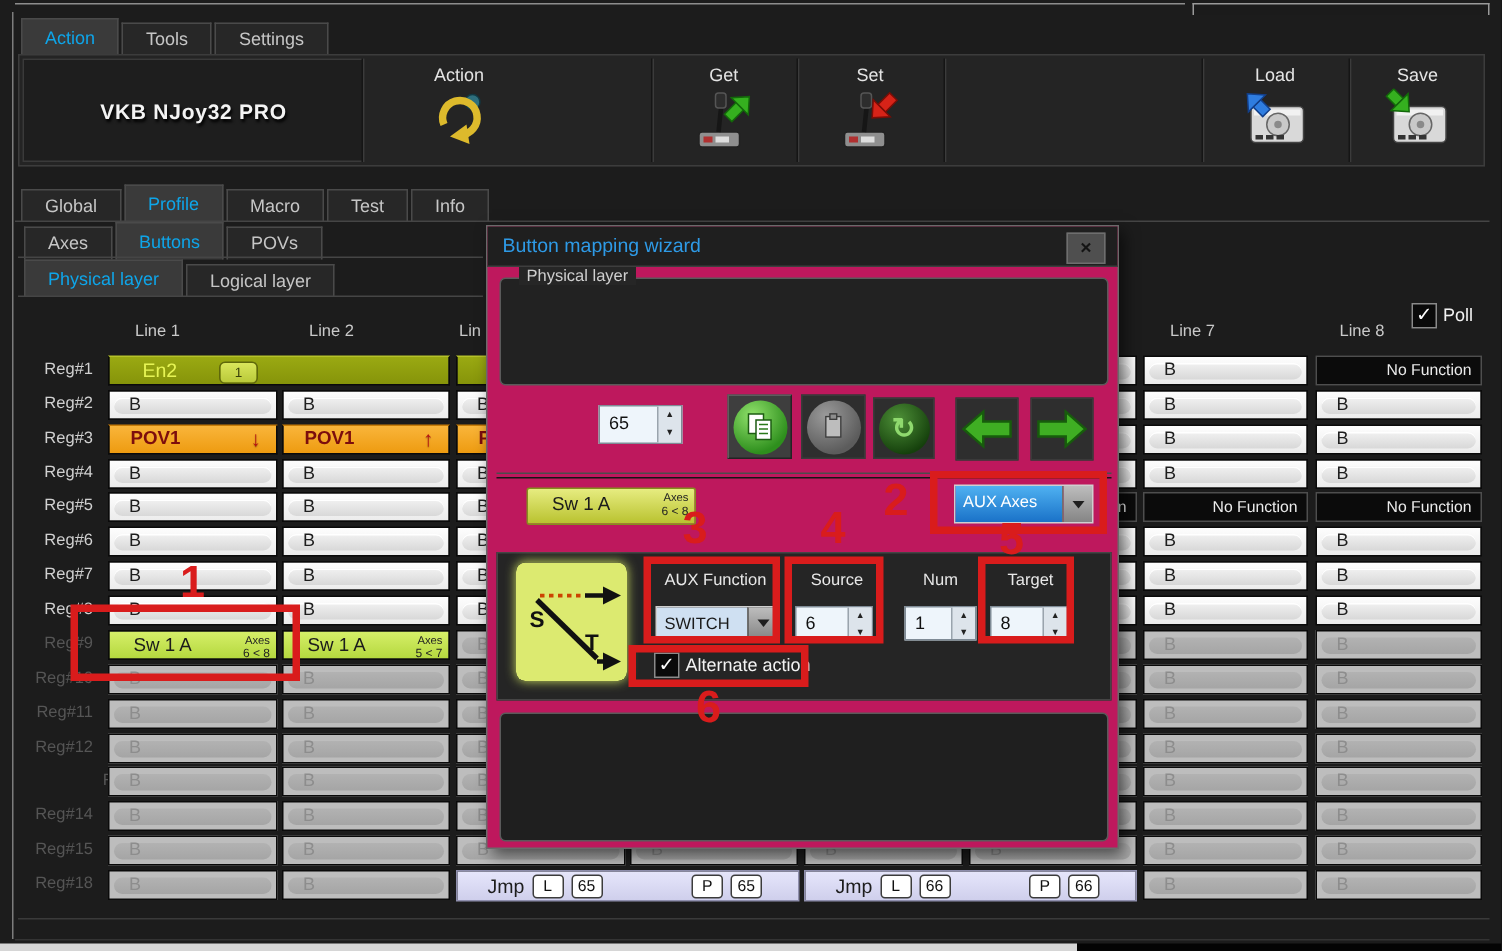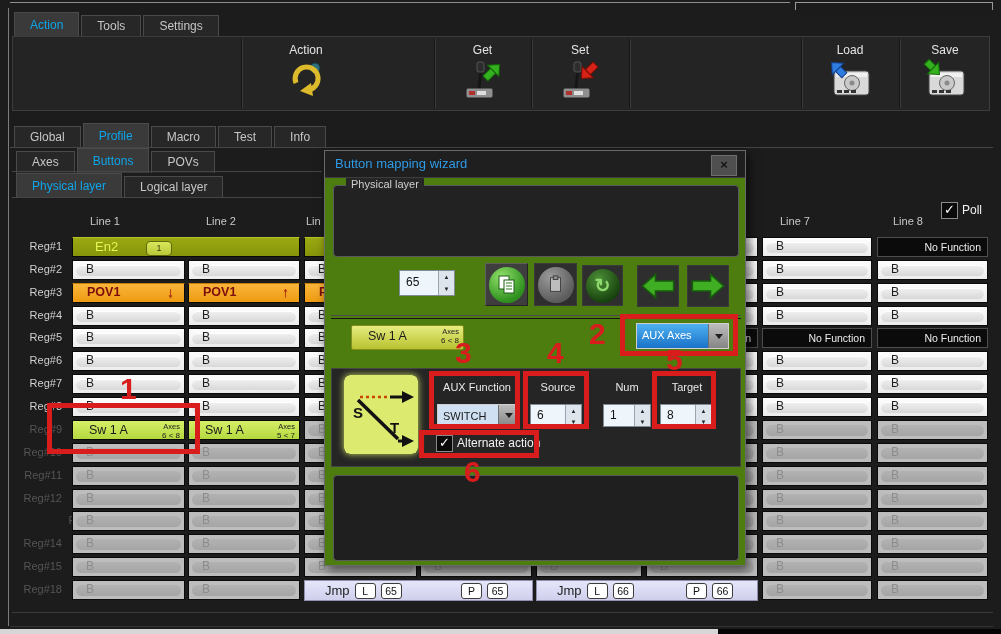--- a/index.html
+++ b/index.html
@@ -58,21 +58,21 @@
   .jl{font-size:13px;margin-left:20px;color:#1d1d1d;}
   .jb{background:#fff;border:1px solid #3c3c3c;border-radius:3px;font-size:10.5px;min-width:13px;height:14px;line-height:14px;
       text-align:center;margin-left:5px;padding:0 3px;color:#111;}
   .jsp{flex:1;}
 
   .chk{position:absolute;width:15px;height:15px;background:#0a0a0a;border:1px solid #8a8a8a;color:#fff;font-size:13px;
        line-height:14px;text-align:center;cursor:pointer;}
   .chklab{position:absolute;color:#f2f2f2;font-size:12px;}
 
   
-  .dialog{position:absolute;left:324px;top:150px;width:422px;height:416px;background:#4d7c0f;border:1px solid #6a6a6a;
+  .dialog{position:absolute;left:324px;top:150px;width:422px;height:416px;background:#be185d;border:1px solid #6a6a6a;
           box-sizing:border-box;box-shadow:3px 4px 10px rgba(0,0,0,.6);z-index:20;}
   .dlg-title{position:absolute;left:0;top:0;right:0;height:26px;background:#1f1f1f;border-bottom:1px solid #3e3e3e;}
   .dlg-title span{position:absolute;left:10px;top:5px;color:#2e9ae6;font-size:13px;}
   .dlg-close{position:absolute;right:8px;top:4px;width:24px;height:19px;background:#4f4f4f;border:1px solid #6e6e6e;
              color:#141414;font-size:13px;font-weight:bold;text-align:center;line-height:18px;cursor:pointer;}
   .gbox{position:absolute;border:1px solid #5a5a5a;border-radius:4px;background:#222;}
   .gbox .glab{position:absolute;left:12px;top:-8px;background:#262626;padding:0 5px;color:#cfcfcf;font-size:11px;}
   .spinner{position:absolute;display:flex;border:1px solid #7f8b96;background:#eef5fb;box-sizing:border-box;}
   .spin-val{flex:1;color:#111;font-size:12px;padding:4px 0 0 6px;}
   .spin-arr{width:15px;background:#dde4eb;border-left:1px solid #9aa4ad;display:flex;flex-direction:column;}
@@ -110,20 +110,23 @@
   <div class="tr-frame"></div>
   <div class="lvline"></div>
 
   <div class="tabs" style="left:14px;top:12px;">
     <div class="tb on">Action</div>
     <div class="tb">Tools</div>
     <div class="tb">Settings</div>
   </div>
 
   <div class="toolbar">
+    <div class="devpanel">
+      <span class="devname">VKB NJoy32 PRO</span>
+    </div>
     <div class="tdiv" style="left:228px"></div>
     <div class="tdiv" style="left:421px"></div>
     <div class="tdiv" style="left:518px"></div>
     <div class="tdiv" style="left:616px"></div>
     <div class="tdiv" style="left:788px"></div>
     <div class="tdiv" style="left:886px"></div>
 
     <div class="tool-label" style="left:228px;width:130px;">Action</div>
     <div class="tool-icon" style="left:228px;width:130px;">
       <svg width="38" height="38" viewBox="0 0 38 38">

